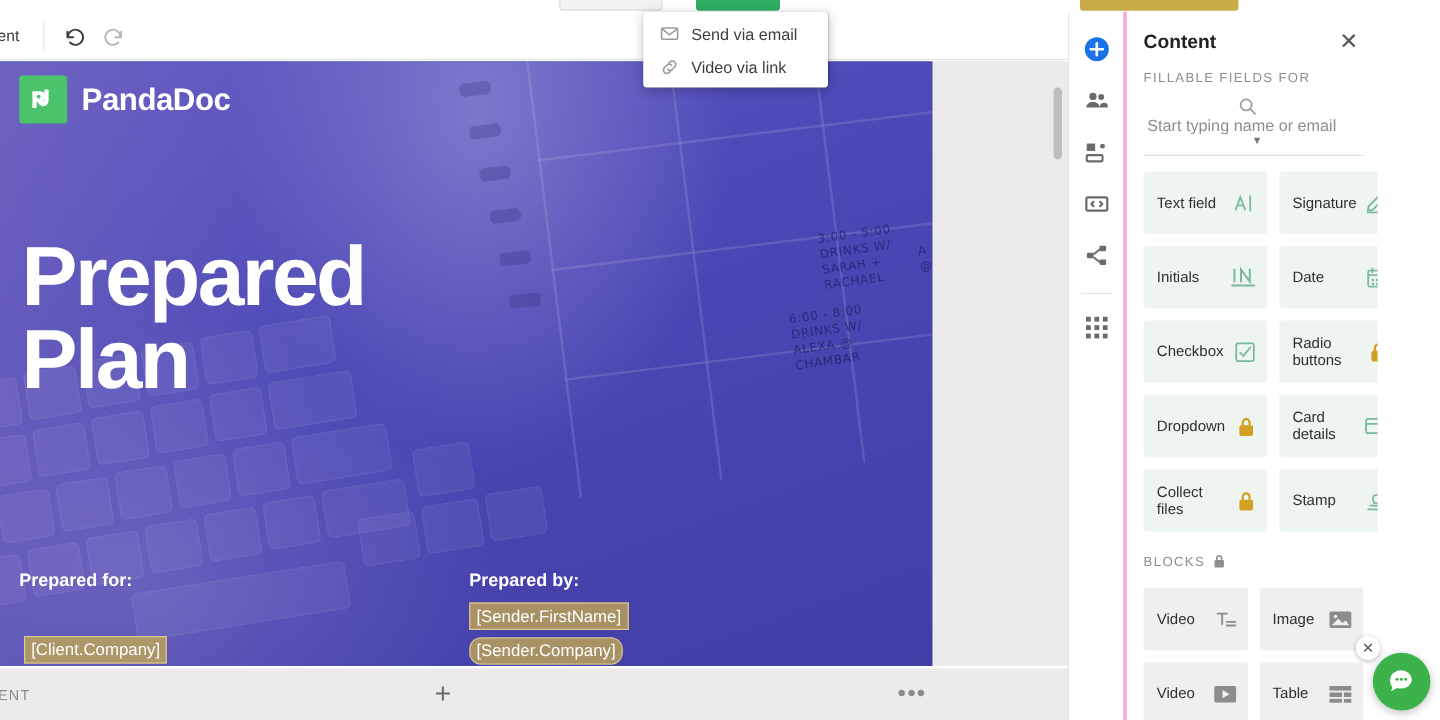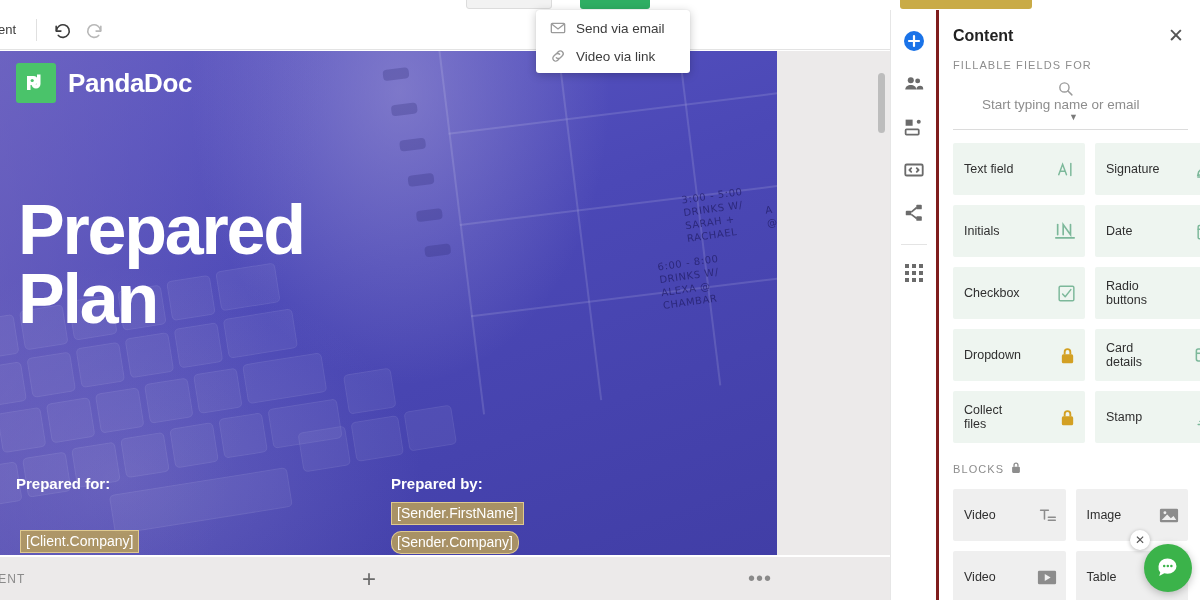--- a/index.html
+++ b/index.html
@@ -138,22 +138,22 @@
   .rail-btn {
     width: 32px; height: 32px; margin-bottom: 11px; cursor: pointer;
     display: flex; align-items: center; justify-content: center; color: #6b6b6b;
     position: relative;
   }
   .rail-btn.active { color: #1a73e8; }
   .rail-sep { width: 26px; height: 1px; background: #e4e4e4; margin: 4px 0 12px; }
 
   
   .panel {
-    position: absolute; top: 10px; left: 936px; width: 264px; height: 590px;
-    background: #fff; border-left: 3px solid #7f1d1d; overflow: hidden;
+    position: absolute; top: 10px; left: 936px; width: 212px; height: 590px;
+    background: #fff; border-left: 3px solid #f9a8d4; overflow: hidden;
   }
   .panel-head { display: flex; align-items: center; padding: 14px 12px 0 14px; }
   .panel-title { font-size: 16px; font-weight: 700; color: #222; flex: 1; }
   .panel-close { color: #555; cursor: pointer; font-size: 19px; line-height: 1; padding: 2px 4px; }
   .panel-sub {
     font-size: 11px; color: #8d8d8d; letter-spacing: 1.1px;
     padding: 12px 14px 0 14px; text-transform: uppercase;
   }
   .search-row {
     display: flex; align-items: center; margin: 9px 12px 0 14px;
@@ -165,21 +165,21 @@
     font-family: "Liberation Sans", sans-serif; background: transparent;
   }
   .search-row input::placeholder { color: #8d8d8d; }
   .caret { color: #7a7a7a; font-size: 9px; margin-left: 6px; cursor: pointer; }
 
   .grid { display: grid; grid-template-columns: 1fr 1fr; gap: 10px; padding: 13px 12px 0 14px; }
   .card {
     height: 52px; border-radius: 2px; display: flex; align-items: center;
     padding: 0 9px 0 11px; cursor: pointer; font-size: 12.5px; color: #2f2f2f;
   }
-  .card.green { background: #eef5f0; gap: 29px; }
+  .card.green { background: #eef5f0; }
   .card.gray  { background: #efefef; }
   .card .clabel { flex: 1; line-height: 14px; }
   .card .cicon { display: flex; align-items: center; justify-content: flex-end; width: 26px; }
   .ico-green { color: #7cb89a; }
   .ico-gray  { color: #8c8c8c; }
   .ico-lock  { color: #d3a023; }
 
   .blocks-head {
     display: flex; align-items: center; gap: 6px;
     font-size: 11px; color: #8d8d8d; letter-spacing: 1.1px;

